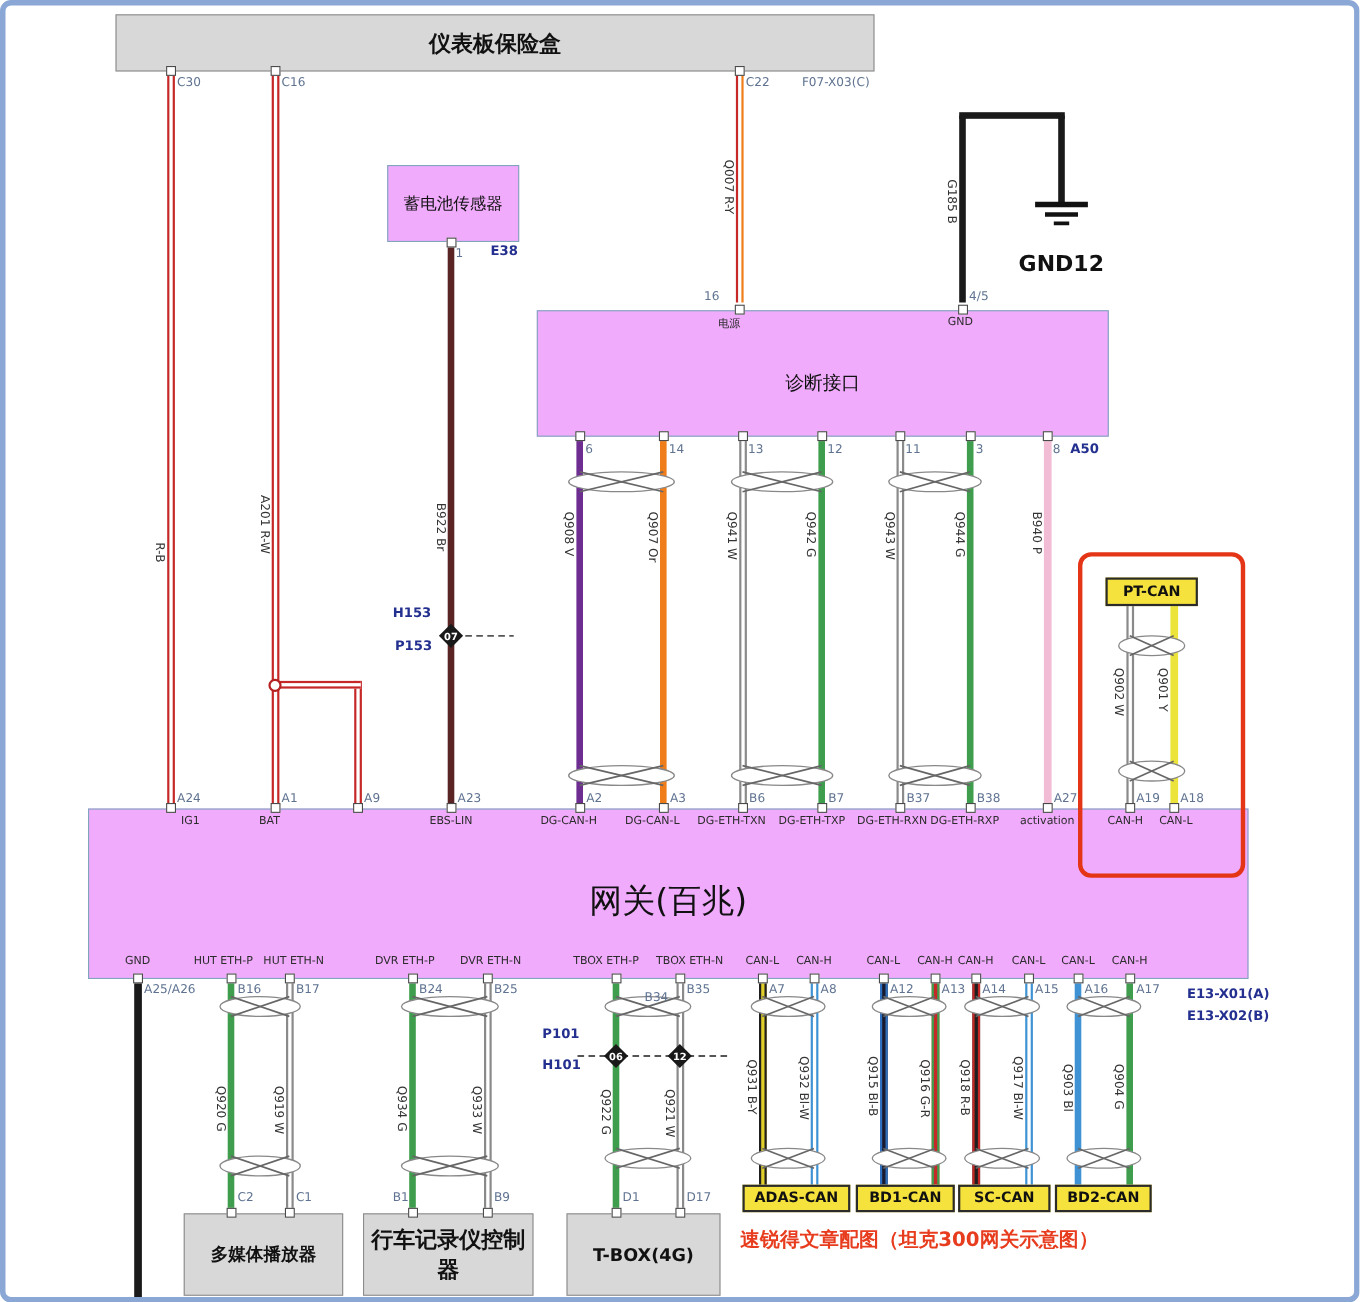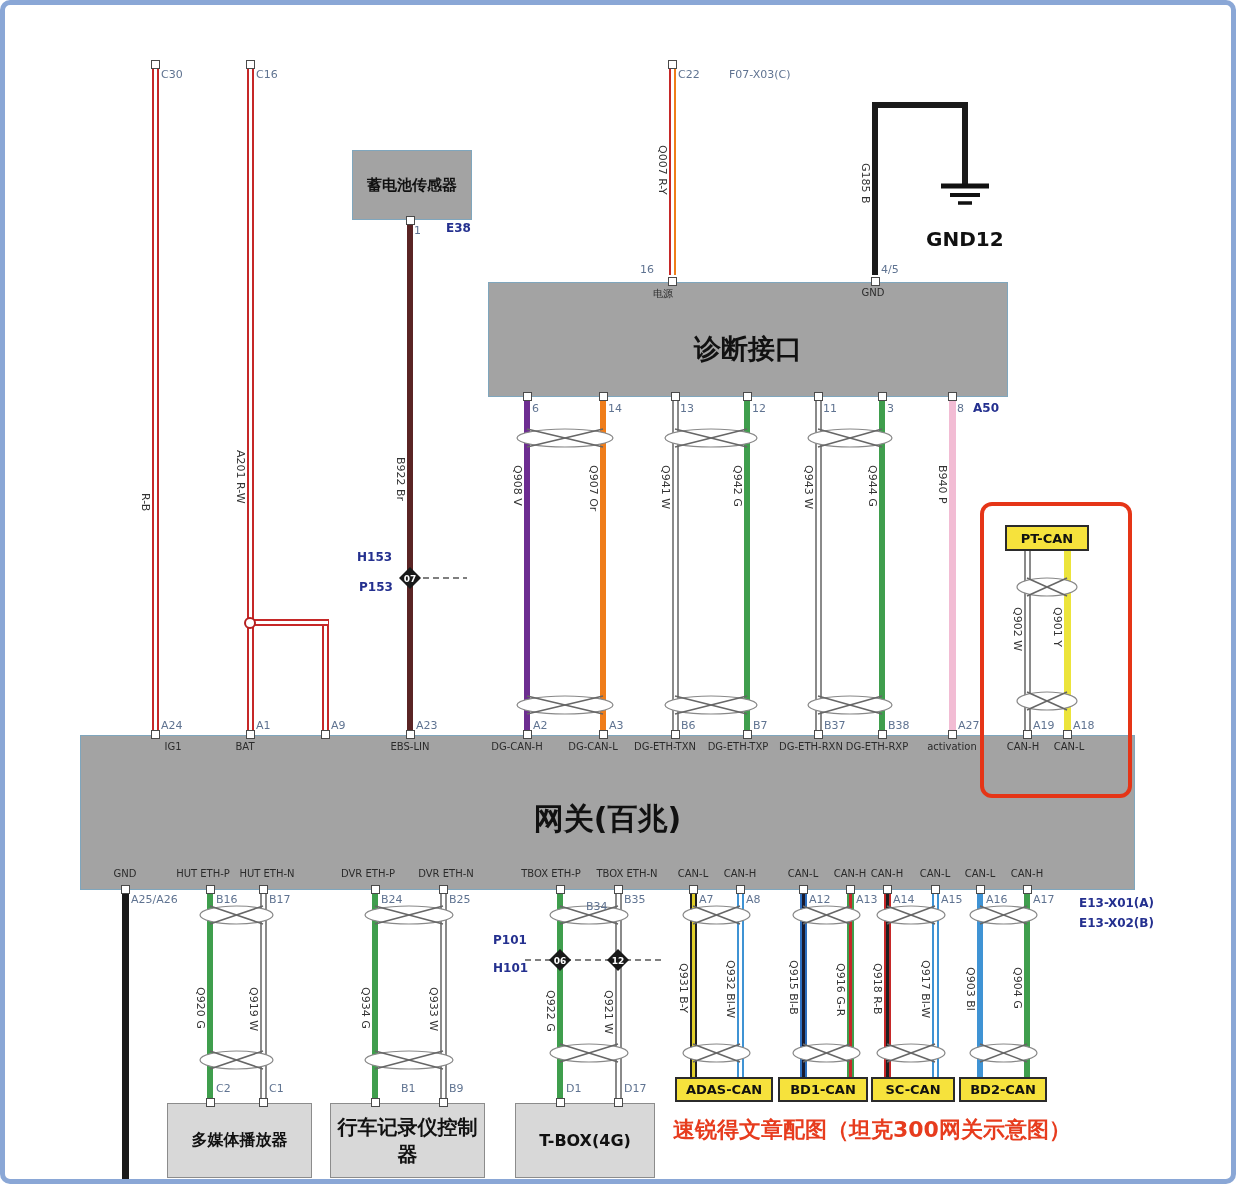--- a/index.html
+++ b/index.html
@@ -1,53 +1,56 @@
 <!DOCTYPE html>
 <html><head>
 <meta charset="utf-8">
 <style>
   * { margin:0; padding:0; box-sizing:border-box; }
   body { font-family:"DejaVu Sans","Liberation Sans",sans-serif; background:#ffffff; }
   #canvas { position:relative; width:1236px; height:1184px; background:#ffffff;
             border:5px solid #8aa7d6; border-radius:10px; overflow:hidden; }
   .gbox { position:absolute; background:#d8d8d8; border:1px solid #8c8c8c; display:flex;
           align-items:center; justify-content:center; font-weight:bold; color:#111; z-index:3; text-align:center; }
-  .bbox { position:absolute; background:#a3a3a3; border:1px solid #7fa6bd; display:flex;
-          align-items:center; justify-content:center; font-weight:bold; color:#111; z-index:3; text-align:center; }
+  .bbox { position:absolute; background:#f0abfc; border:1px solid #7fa6bd; display:flex;
+          align-items:center; justify-content:center; font-weight:normal; color:#111; z-index:3; text-align:center; }
   #fuse-box    { left:100px; top:8px;    width:690px;  height:52px;  font-size:20px; }
   #battery-box { left:347px; top:145px;  width:120px;  height:70px;  font-size:15px; }
-  #diag-box    { left:483px; top:277px;  width:520px;  height:115px; font-size:27px; padding-top:18px; }
+  #diag-box    { left:483px; top:277px;  width:520px;  height:115px; font-size:17px; padding-top:18px; }
   #gateway-box { left:75px;  top:730px;  width:1055px; height:155px; font-size:30px; padding-top:14px; }
   #mm-box      { left:162px; top:1098px; width:145px;  height:75px;  font-size:16px; }
   #dvr-box     { left:325px; top:1098px; width:155px;  height:75px;  font-size:20px; }
   #tbox-box    { left:510px; top:1098px; width:140px;  height:75px;  font-size:16px; }
   #wire-layer, #label-layer { position:absolute; inset:0; z-index:5; pointer-events:none; }
   #label-layer { z-index:12; }
   #svg-layer { position:absolute; left:0; top:0; z-index:8; pointer-events:none; }
   .wire  { position:absolute; }
   .hwire { position:absolute; }
   .pin { position:absolute; width:9px; height:9px; background:#fff; border:1.5px solid #4a4a4a; }
   .txt { position:absolute; white-space:nowrap; }
   .pnum { font-size:11px; color:#5f7391; }
   .pname { font-size:10px; color:#2b2b2b; transform:translateX(-50%); }
   .wlabel { font-size:11px; color:#333; transform:rotate(90deg); transform-origin:left top; }
   .ref { font-size:12px; font-weight:bold; color:#24308f; }
   .gnd12 { font-size:20px; font-weight:bold; color:#111; }
   .cantag { position:absolute; background:#f6e23c; border:2px solid #2b2b2b; display:flex;
             align-items:center; justify-content:center; font-weight:bold; font-size:13px; color:#111; }
-  #caption { position:absolute; left:668px; top:1110px; font-size:22px; font-weight:bold;
+  #caption { position:absolute; left:668px; top:1110px; font-size:18px; font-weight:bold;
              color:#e73c1e; z-index:12; white-space:nowrap; }
   #red-rect { position:absolute; left:975px; top:497px; width:152px; height:296px;
               border:4px solid #e53517; border-radius:12px; z-index:60; pointer-events:none; }
   svg text { font-family:"DejaVu Sans","Liberation Sans",sans-serif; }
 </style>
 </head>
 <body>
 
 <div id="canvas">
+  <div id="fuse-box" class="gbox">
+    <span>仪表板保险盒</span>
+  </div>
   <div id="battery-box" class="bbox">
     <span>蓄电池传感器</span>
   </div>
   <div id="diag-box" class="bbox">
     <span>诊断接口</span>
   </div>
   <div id="gateway-box" class="bbox">
     <span>网关(百兆)</span>
   </div>
   <div id="mm-box" class="gbox">
@@ -312,21 +315,21 @@
       <div class="txt pnum" style="left: 981px; top: 888px;">A16</div>
       <div class="txt pname" style="left: 975px; top: 863px;">CAN-L</div>
       <div class="pin" style="left: 1017.5px; top: 880px;"></div>
       <div class="txt pnum" style="left: 1028px; top: 888px;">A17</div>
       <div class="txt pname" style="left: 1022px; top: 863px;">CAN-H</div>
       <div class="pin" style="left: 200.5px; top: 1093px;"></div>
       <div class="txt pnum" style="left: 211px; top: 1077px;">C2</div>
       <div class="pin" style="left: 253.5px; top: 1093px;"></div>
       <div class="txt pnum" style="left: 264px; top: 1077px;">C1</div>
       <div class="pin" style="left: 365.5px; top: 1093px;"></div>
-      <div class="txt pnum" style="left: 396px; top: 1077px;">B1</div>
+      <div class="txt pnum" style="left: 352px; top: 1077px;">B1</div>
       <div class="pin" style="left: 433.5px; top: 1093px;"></div>
       <div class="txt pnum" style="left: 444px; top: 1077px;">B9</div>
       <div class="pin" style="left: 550.5px; top: 1093px;"></div>
       <div class="txt pnum" style="left: 561px; top: 1077px;">D1</div>
       <div class="pin" style="left: 608.5px; top: 1093px;"></div>
       <div class="txt pnum" style="left: 619px; top: 1077px;">D17</div>
       <div class="txt pnum" style="left: 724px; top: 63px;">F07-X03(C)</div>
       <div class="txt pnum" style="left: 409px; top: 219px;">1</div>
       <div class="txt ref" style="left: 441px; top: 216px;">E38</div>
       <div class="txt ref" style="left: 968px; top: 396px;">A50</div>

